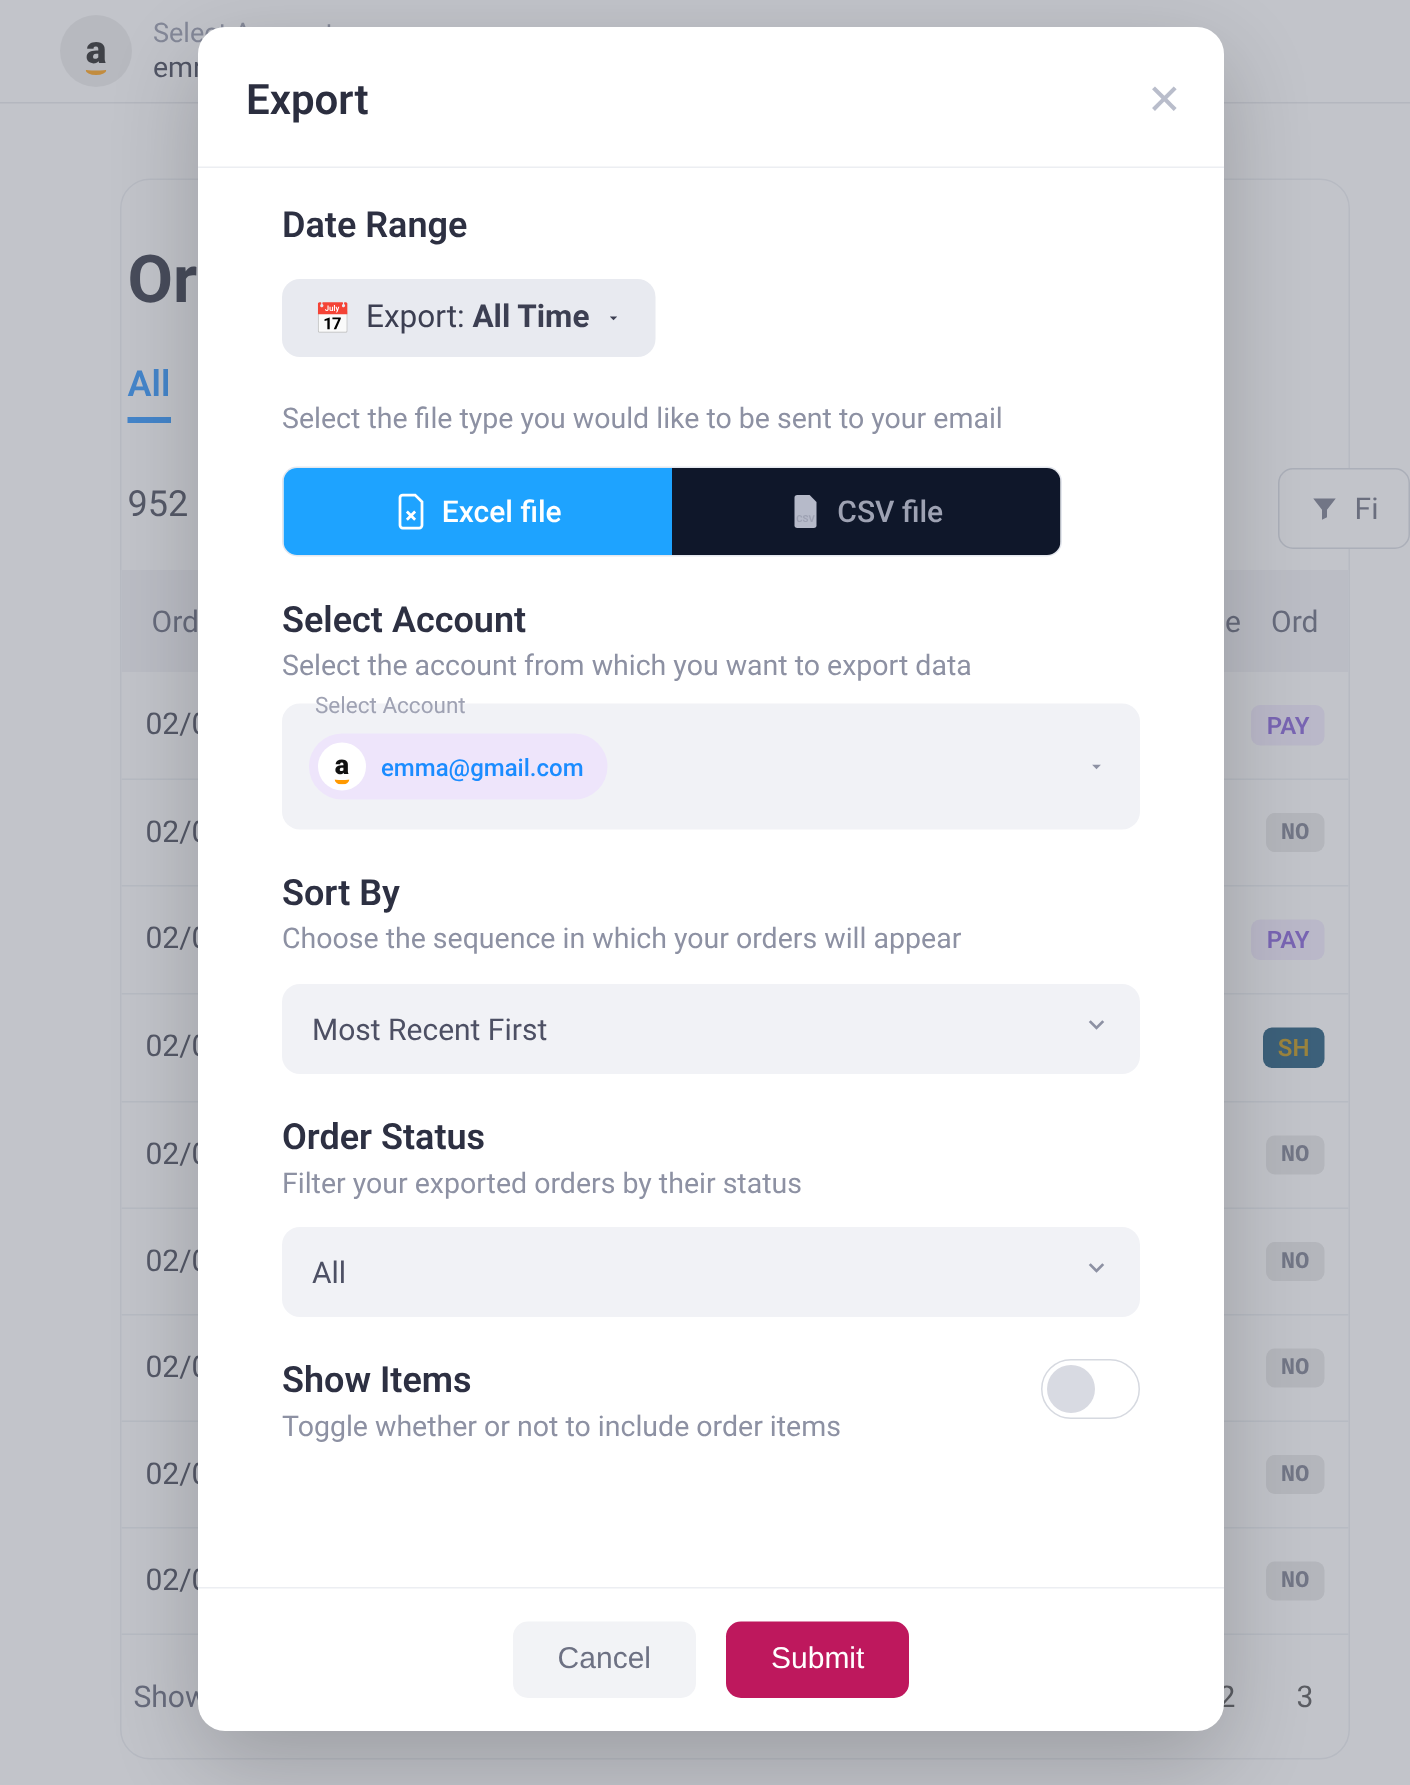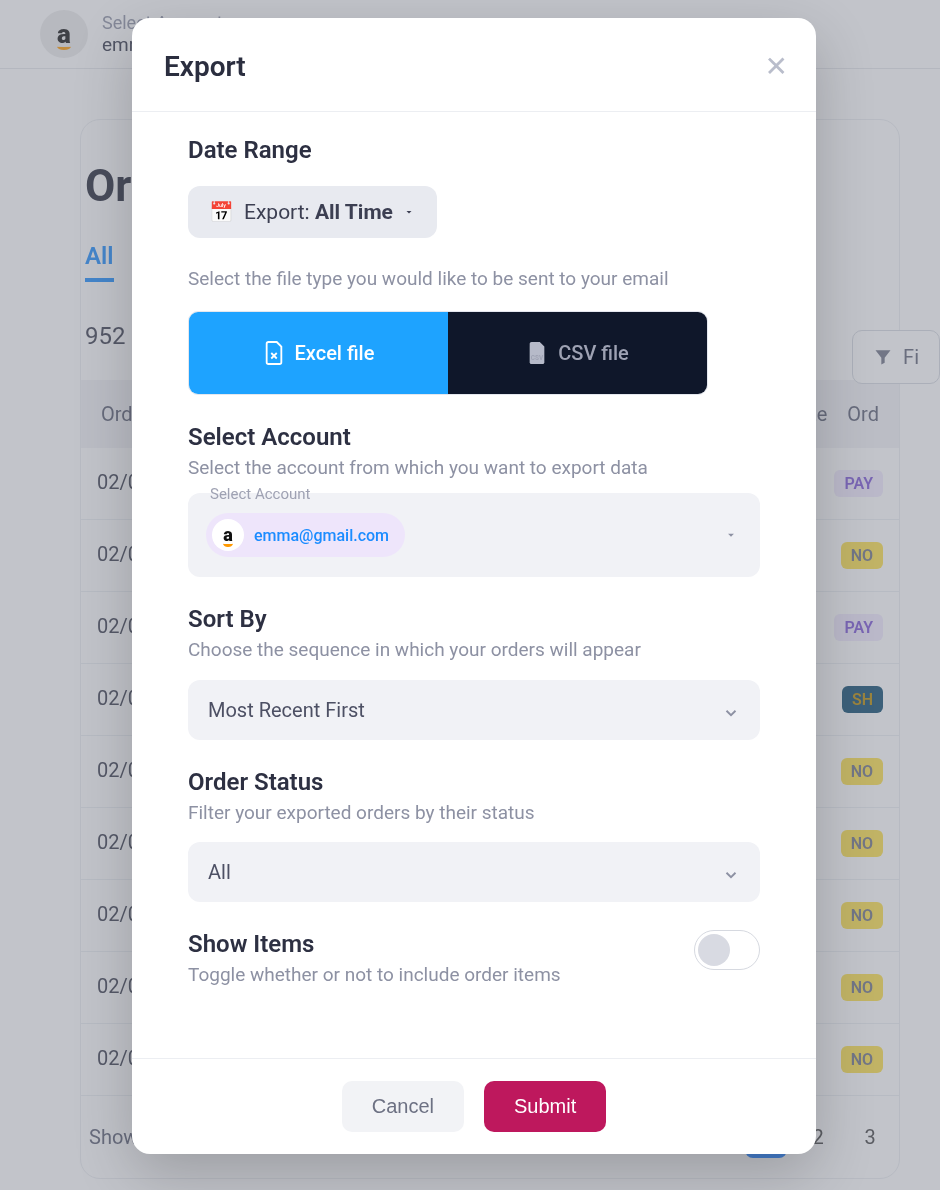--- a/index.html
+++ b/index.html
@@ -76,21 +76,21 @@
   border-bottom: 4px solid #1b8cff;
 }
 .bg-count {
   margin-top: 40px;
   font-size: 24px;
   color: #3a3d4e;
 }
 .bg-filter-btn {
   position: absolute;
   right: 0;
-  top: 330px;
+  top: 312px;
   background: #fff;
   border: 1px solid #d6d9e0;
   border-radius: 10px;
   padding: 14px 20px;
   display:flex;
   align-items:center;
   gap:10px;
   color:#5f6376;
   font-size:20px;
 }
@@ -113,21 +113,21 @@
   font-size: 20px;
   color:#3a3d4e;
 }
 .bg-badge {
   padding: 4px 10px;
   border-radius: 6px;
   font-size: 16px;
   font-weight: 600;
 }
 .badge-pay { background:#f0eafd; color:#7a52d6;}
-.badge-not { background:#fde047; color:#6e7284;}
+.badge-not { background:#e5e5e5; color:#6e7284;font-family:Liberation Mono, monospace;}
 .badge-ship { background:#0c4a6e; color:#b88a00;}
 .bg-footer-row {
   display:flex;
   justify-content:space-between;
   align-items:center;
   padding: 20px 8px;
 }
 .bg-showing { color:#5b5f73; font-size:20px;}
 .bg-pager { display:flex; gap:10px;}
 .pager-btn {
@@ -202,21 +202,21 @@
 .file-toggle {
   margin-top:18px;
   display:flex;
   border:1px solid #e4e7ee;
   border-radius:10px;
   overflow:hidden;
   width: 520px;
 }
 .file-btn {
   flex:1;
-  padding:28px 0;
+  padding:16px 0;
   font-size:20px;
   font-weight:500;
   display:flex;
   align-items:center;
   justify-content:center;
   gap:10px;
   cursor:pointer;
 }
 .file-btn.active { background:#1ea3ff; color:#fff;}
 .file-btn.inactive { background:#0f172a; color:#9ea2b3;}
@@ -259,21 +259,21 @@
 }
 .select-box {
   margin-top:16px;
   background:#f1f2f6;
   border-radius:12px;
   padding: 18px 20px;
   font-size:20px;
   color:#4d5064;
   display:flex;
   justify-content:space-between;
-  align-items:flex-end;
+  align-items:flex-start;
   cursor:pointer;
 }
 .chev { color:#8d91a3; }
 .showitems-row {
   display:flex;
   justify-content:space-between;
   align-items:flex-start;
 }
 .switch {
   width:66px;height:40px;

